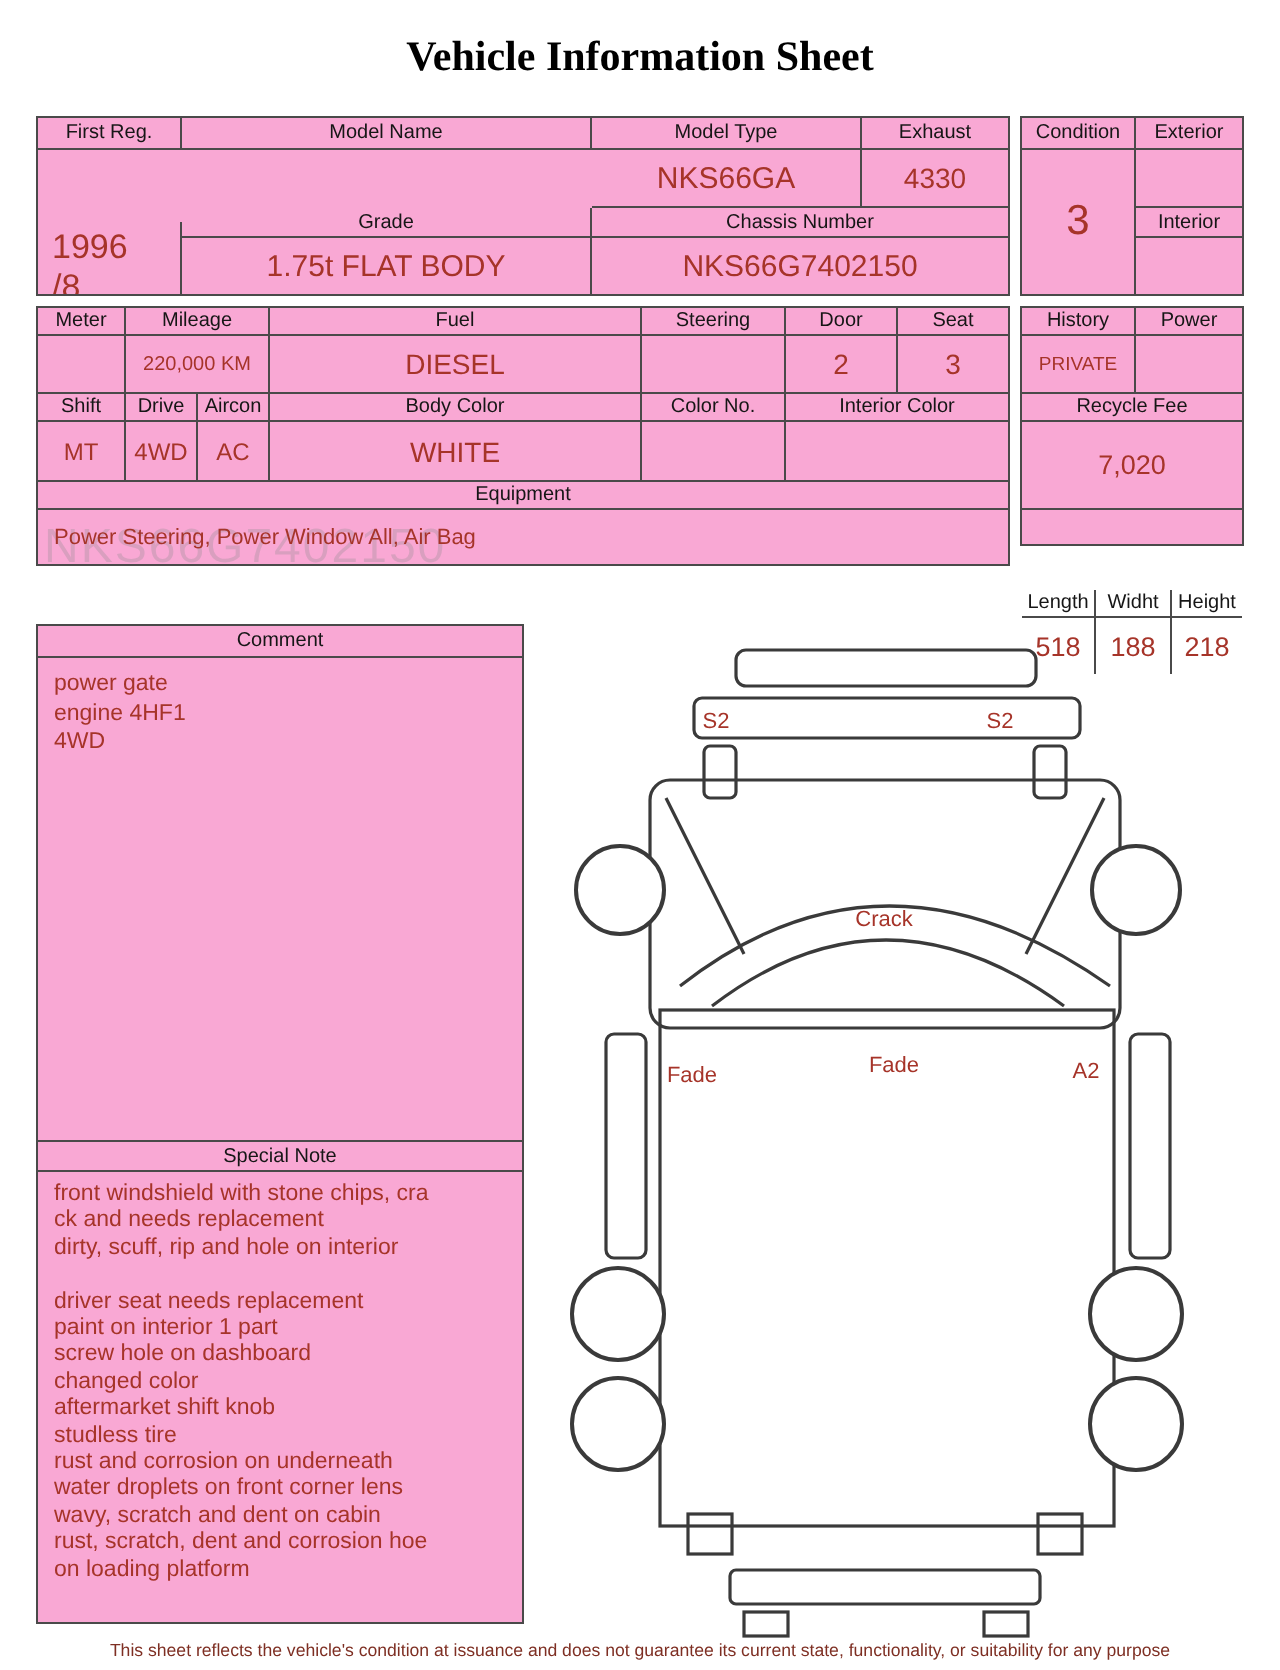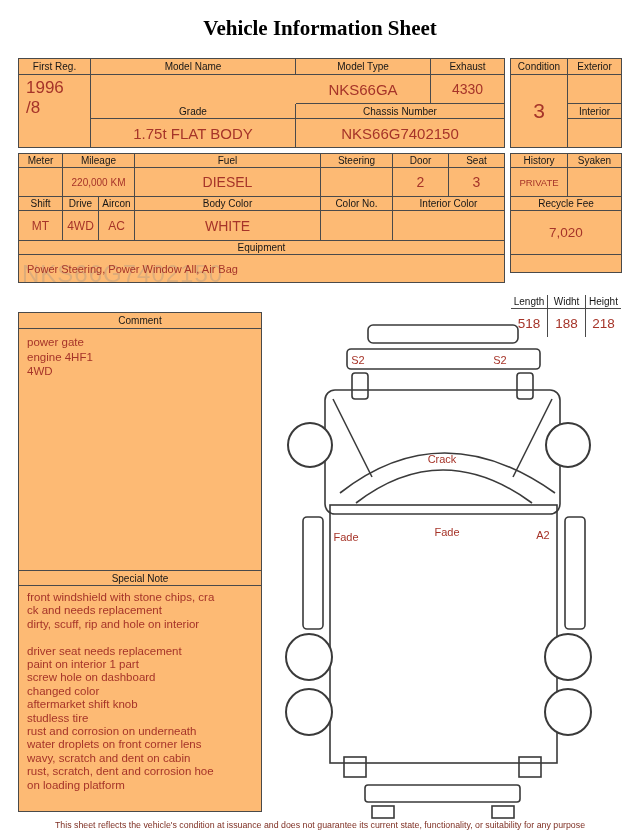--- a/index.html
+++ b/index.html
@@ -3,30 +3,30 @@
 <meta charset="utf-8">
 <style>
   :root{ --red:#a63429; --line:#4a4a4a; --ink:#161616; }
   html,body{margin:0;padding:0;}
   body{
     width:640px;height:835px;position:relative;background:#ffffff;
     font-family:"Liberation Sans",sans-serif;color:var(--ink);
     overflow:hidden;
   }
   .abs{position:absolute;}
-  .box{position:absolute;border:1px solid var(--line);box-sizing:border-box;background:#fdba74;}
+  .box{position:absolute;border:1px solid var(--line);box-sizing:border-box;background:#f9a8d4;}
   .grid{display:grid;box-sizing:border-box;}
   .cell{box-sizing:border-box;display:flex;align-items:center;justify-content:center;overflow:hidden;}
   .br{border-right:1px solid var(--line);}
   .bb{border-bottom:1px solid var(--line);}
   .lbl{font-size:10px;color:var(--ink);white-space:nowrap;}
   .val{color:var(--red);white-space:nowrap;}
   .v10{font-size:10px;} .v11{font-size:11px;} .v12{font-size:12px;}
   .v13{font-size:13.5px;} .v14{font-size:14px;} .v15{font-size:15px;}
-  .v17{font-size:17px;} .v20{font-size:21px;}
+  .v17{font-size:17px;margin-top:36px;} .v20{font-size:21px;}
   .lines{white-space:pre-line;color:var(--red);box-sizing:border-box;overflow:hidden;}
   .title{
     left:0;top:16px;width:640px;text-align:center;
     font-family:"Liberation Serif",serif;font-size:21px;font-weight:600;color:#000;
   }
   .footer{left:0;top:820px;width:640px;text-align:center;font-size:8.8px;color:#7e2f23;}
   .ghost{
     left:22px;top:260px;font-size:24px;color:#8a8a8a;opacity:.28;
     letter-spacing:1px;z-index:0;pointer-events:none;
   }
@@ -101,21 +101,21 @@
     <div class="cell lbl bb">Equipment</div>
     <div class="cell val v11" style="justify-content:flex-start;padding-left:8px;position:relative;z-index:1;">Power Steering, Power Window  All, Air Bag</div>
   </div>
 </div>
 
 <div class="abs ghost">NKS66G7402150</div>
 
 <div class="box" style="left:510px;top:153px;width:112px;height:120px;">
   <div class="grid" style="grid-template-columns:57px 1fr;grid-template-rows:14px 1fr;height:43px;">
     <div class="cell lbl br bb">History</div>
-    <div class="cell lbl bb">Syaken</div>
+    <div class="cell lbl bb">Power</div>
     <div class="cell val br bb" style="font-size:9.5px;">PRIVATE</div>
     <div class="cell bb"></div>
   </div>
   <div class="grid" style="grid-template-columns:1fr;grid-template-rows:14px 1fr;height:58px;">
     <div class="cell lbl bb">Recycle Fee</div>
     <div class="cell val v13 bb">7,020</div>
   </div>
   <div class="grid" style="grid-template-columns:37px 38px 1fr;grid-template-rows:14px 1fr;height:42px;margin-top:40px;">
     <div class="cell lbl br bb">Length</div>
     <div class="cell lbl br bb">Widht</div>

